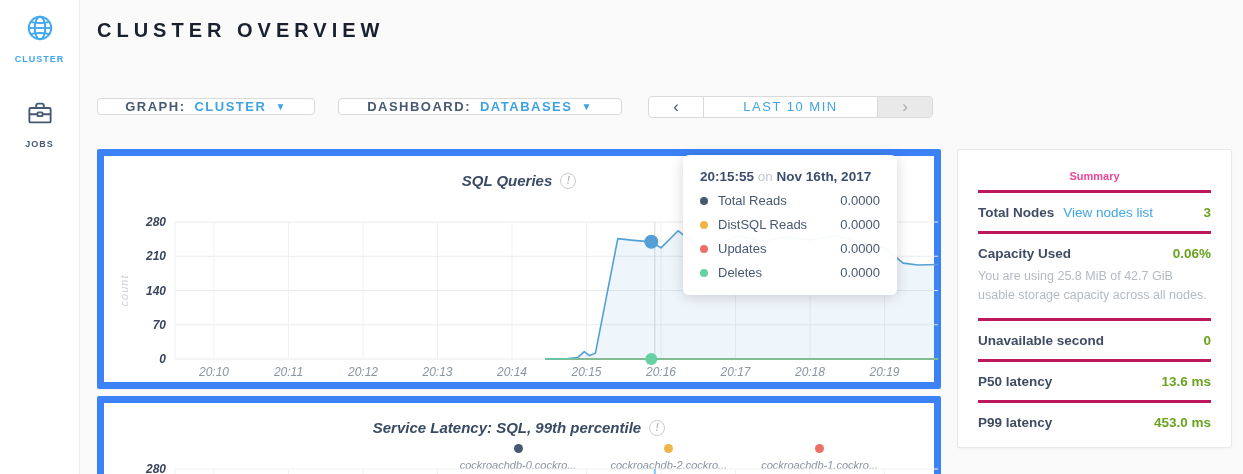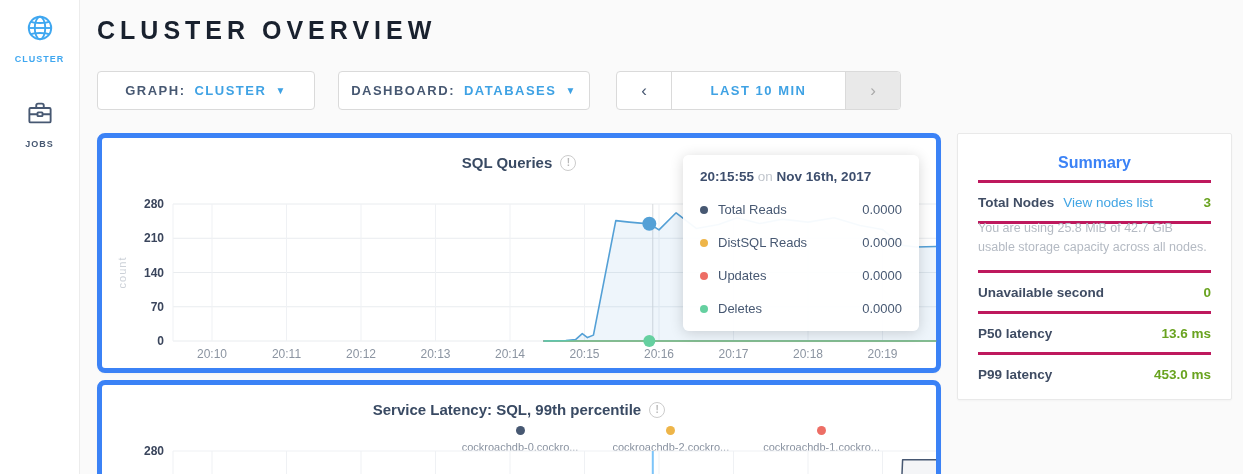--- a/index.html
+++ b/index.html
@@ -18,44 +18,44 @@
     display:flex; flex-direction:column; align-items:center; padding-top:13px;
   }
   .nav-item { display:flex; flex-direction:column; align-items:center; cursor:pointer; }
   .nav-item + .nav-item { margin-top:34px; }
   .nav-item .lbl { margin-top:7px; font-size:9px; font-weight:700; letter-spacing:1px; color:#475872; }
   .nav-item.active .lbl { color:#3fa7f0; }
 
   
   .main { flex:1; position:relative; padding-left:17px; }
   h1.page-title {
-    margin:15px 0 0 0; font-size:25px; line-height:30px; font-weight:600;
+    margin:15px 0 0 0; font-size:20px; line-height:30px; font-weight:600;
     letter-spacing:5px; color:#19212e;
   }
 
-  .controls { display:flex; margin-top:26px; height:39px; }
+  .controls { display:flex; margin-top:42px; height:39px;align-items:center; }
   .dropdown {
     border:1px solid #dadada; border-radius:4px; background:#fff;
     display:flex; align-items:center; justify-content:center;
     font-size:13px; font-weight:700; letter-spacing:1.5px; cursor:pointer;
   }
   .dd-graph { width:218px; margin-right:23px; }
-  .dd-dash  { width:252px; margin-right:26px; }
+  .dd-dash  { width:284px; margin-right:26px; }
   .dd-label { color:#475872; margin-right:9px; }
   .dd-value { color:#3fa2e4; }
   .caret { color:#3fa2e4; font-size:10px; margin-left:9px; }
 
   .timewindow { display:flex; width:285px; border:1px solid #dadada; border-radius:4px; overflow:hidden; background:#fff; }
   .tw-prev { width:55px; border-right:1px solid #dadada; display:flex; align-items:center; justify-content:center; color:#475872; font-size:17px; cursor:pointer; }
-  .tw-label { flex:1; display:flex; align-items:center; justify-content:center; color:#3fa2e4; font-size:13px; font-weight:700; letter-spacing:1.5px; cursor:pointer; }
+  .tw-label { flex:1; display:flex; align-items:center; justify-content:center; color:#3fa2e4; font-size:13px; font-weight:400; letter-spacing:1.5px; cursor:pointer; }
   .tw-next { width:55px; border-left:1px solid #dadada; background:#e9e9e9; color:#aaaaaa; display:flex; align-items:center; justify-content:center; font-size:17px; }
 
   .content-row { display:flex; margin-top:23px; }
   .charts-col { width:844px; flex:none; }
-  .chart-panel { background:#fff; border:5px solid #3b82f6; border-radius:8px; position:relative; box-shadow:0 1px 2px rgba(0,0,0,0.03); }
+  .chart-panel { background:#fff; border:7px solid #3b82f6; border-radius:2px; position:relative; box-shadow:0 1px 2px rgba(0,0,0,0.03);font-style:italic; }
   #panel1 { height:240px; margin-bottom:7px; }
   #panel2 { height:240px; }
   .chart-title-row { display:flex; justify-content:center; align-items:center; padding-top:16px; gap:8px; }
   .chart-title { font-size:15px; font-weight:700; color:#394a63; }
   .info-icon {
     width:16px; height:16px; border:1px solid #cccccc; border-radius:50%;
     color:#b9b9b9; font-size:10px; font-weight:700;
     display:flex; align-items:center; justify-content:center; cursor:pointer;
   }
   svg.chart { display:block; position:absolute; left:0; }
@@ -64,38 +64,38 @@
   .legend { display:flex; justify-content:flex-end; padding-right:56px; gap:34px; margin-top:8px; }
   .legend-item { display:flex; align-items:center; gap:6px; font-size:11px; color:#8a93a1; cursor:pointer;flex-direction:column; }
   .legend-dot { width:9px; height:9px; border-radius:50%; flex:none; }
 
   
   .summary-panel {
     width:275px; margin-left:16px; align-self:flex-start;
     background:#fff; border:1px solid #e9e9e9; border-radius:2px;
     box-shadow:0 1px 2px rgba(0,0,0,0.03); padding:0 20px 6px;
   }
-  .summary-title { text-align:center; font-size:16px; font-weight:700; color:#3b82f6; margin:20px 0 8px; }
+  .summary-title { text-align:center; font-size:11px; font-weight:700; color:#ec4899; margin:20px 0 8px; }
   .sgroup { border-top:3px solid #be185d; }
   .sgroup:first-of-type { border-top:none; }
   .srow { display:flex; align-items:baseline; padding:12px 0 11px; font-size:13.5px; }
   .srow .lab { color:#3f4c63; font-weight:600; }
   .srow .link { color:#42a5e4; margin-left:9px; cursor:pointer; }
   .srow .val { margin-left:auto; color:#69a31f; font-weight:700; }
   .subtext { font-size:12.5px; color:#b4bac3; line-height:1.5; padding:0 0 13px; margin-top:-5px; }
 
   
   .tooltip {
-    position:absolute; left:603px; top:155px; width:236px; z-index:5;
+    position:absolute; left:603px; top:155px; width:214px; z-index:5;
     background:rgba(255,255,255,0.95); border-radius:6px;
     box-shadow:0 2px 14px rgba(0,0,0,0.16); padding:14px 17px 15px;
   }
   .tt-head { font-size:13.5px; font-weight:600; color:#3d4e6d; }
   .tt-head .on { color:#c1c6cd; font-weight:400; }
-  .tt-row { display:flex; align-items:center; gap:10px; margin-top:18px; font-size:13px; color:#475872; }
+  .tt-row { display:flex; align-items:center; gap:10px; margin-top:9px; font-size:13px; color:#475872; }
   .tt-dot { width:8px; height:8px; border-radius:50%; flex:none; }
   .tt-label { flex:1; }
 
   svg text { font-family:"Liberation Sans", sans-serif; }
 </style>
 </head>
 <body>
 
 <div class="app">
 
@@ -248,20 +248,24 @@
         <div class="summary-title">Summary</div>
 
         <div class="sgroup">
           <div class="srow">
             <span class="lab">Total Nodes</span>
             <span class="link">View nodes list</span>
             <span class="val">3</span>
           </div>
         </div>
         <div class="sgroup">
+          <div class="srow">
+            <span class="lab">Capacity Used</span>
+            <span class="val">0.06%</span>
+          </div>
           <div class="subtext">You are using 25.8 MiB of 42.7 GiB usable storage capacity across all nodes.</div>
         </div>
         <div class="sgroup">
           <div class="srow">
             <span class="lab">Unavailable second</span>
             <span class="val">0</span>
           </div>
         </div>
         <div class="sgroup">
           <div class="srow">

